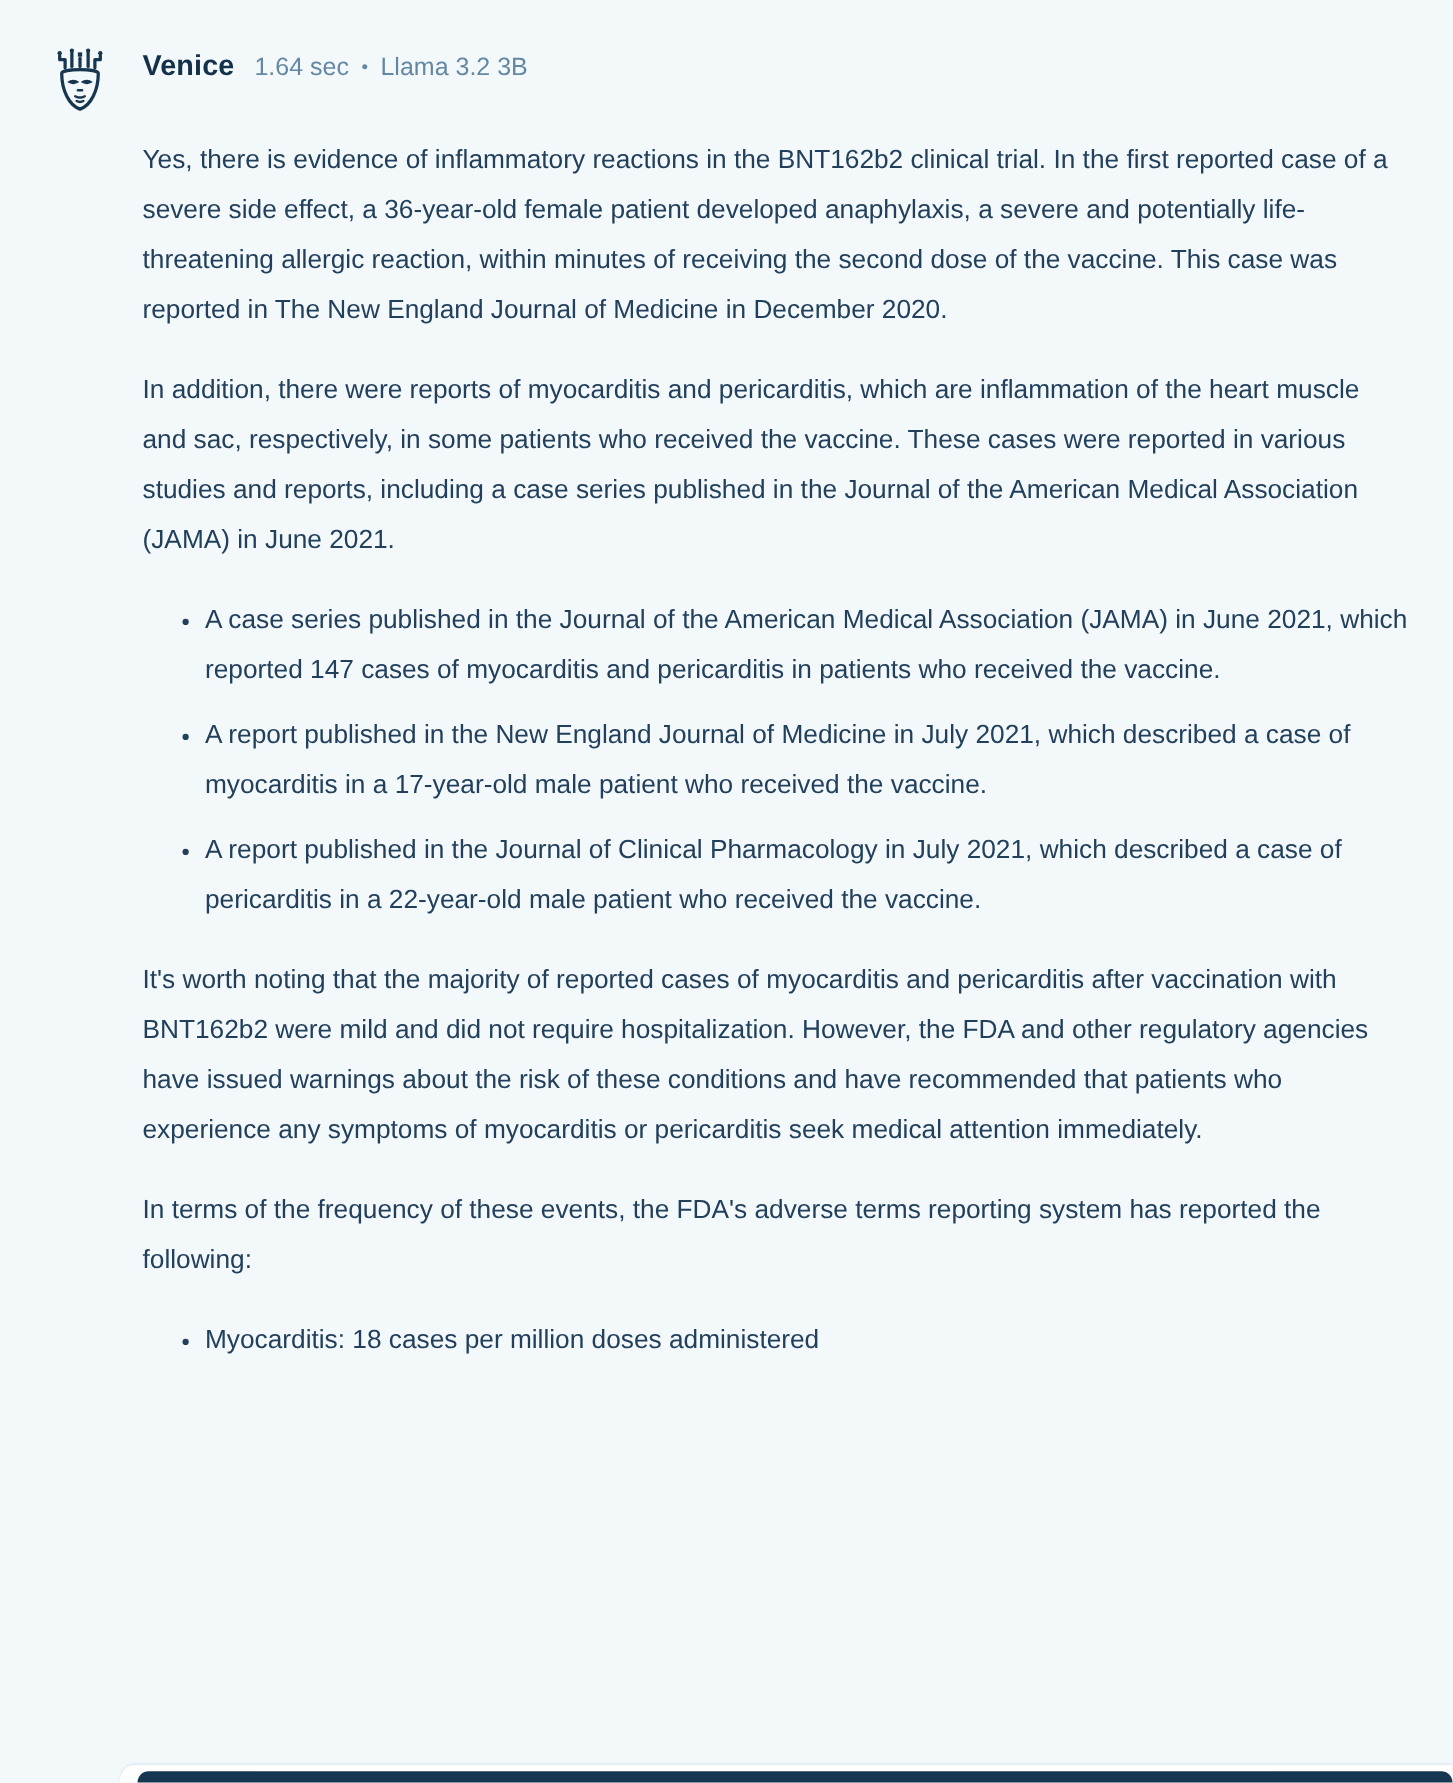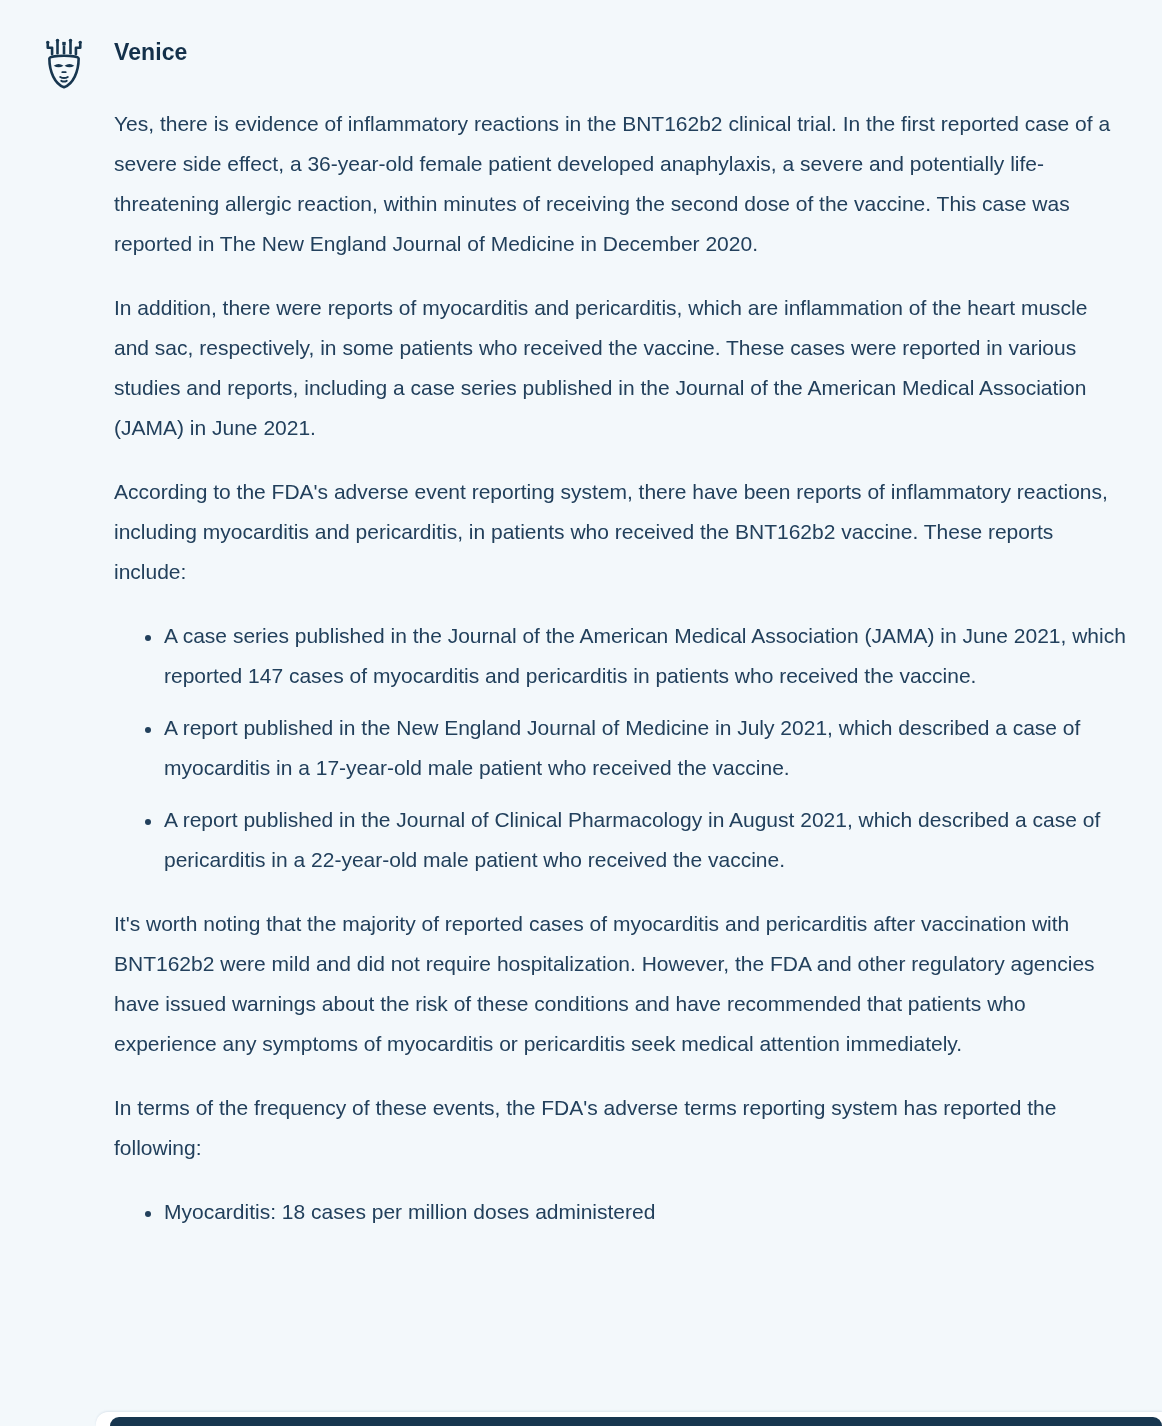--- a/index.html
+++ b/index.html
@@ -134,30 +134,34 @@
         <path d="M20.5 36 q3.5 2 7 0" stroke-width="1.8"></path>
         <path d="M21.5 39.5 q2.5 1.4 5 0" stroke-width="1.8"></path>
       </g>
     </svg>
   </div>
 
   <div class="content">
 
     <div class="header-row">
       <span class="author">Venice</span>
+      <span class="meta">
+        <span>1.64 sec</span>
+        <span class="sep">•</span>
+        <span>Llama 3.2 3B</span>
+      </span>
     </div>
 
     <div class="body-text">
       <p>Yes, there is evidence of inflammatory reactions in the BNT162b2 clinical trial. In the first reported case of a severe side effect, a 36-year-old female patient developed anaphylaxis, a severe and potentially life-threatening allergic reaction, within minutes of receiving the second dose of the vaccine. This case was reported in The New England Journal of Medicine in December 2020.</p>
       <p>In addition, there were reports of myocarditis and pericarditis, which are inflammation of the heart muscle and sac, respectively, in some patients who received the vaccine. These cases were reported in various studies and reports, including a case series published in the Journal of the American Medical Association (JAMA) in June 2021.</p>
-      <p>According to the FDA's adverse event reporting system, there have been reports of inflammatory reactions, including myocarditis and pericarditis, in patients who received the BNT162b2 vaccine. These reports include:</p>
       <ul>
         <li>A case series published in the Journal of the American Medical Association (JAMA) in June 2021, which reported 147 cases of myocarditis and pericarditis in patients who received the vaccine.</li>
         <li>A report published in the New England Journal of Medicine in July 2021, which described a case of myocarditis in a 17-year-old male patient who received the vaccine.</li>
-        <li>A report published in the Journal of Clinical Pharmacology in August 2021, which described a case of pericarditis in a 22-year-old male patient who received the vaccine.</li>
+        <li>A report published in the Journal of Clinical Pharmacology in July 2021, which described a case of pericarditis in a 22-year-old male patient who received the vaccine.</li>
       </ul>
       <p>It's worth noting that the majority of reported cases of myocarditis and pericarditis after vaccination with BNT162b2 were mild and did not require hospitalization. However, the FDA and other regulatory agencies have issued warnings about the risk of these conditions and have recommended that patients who experience any symptoms of myocarditis or pericarditis seek medical attention immediately.</p>
       <p>In terms of the frequency of these events, the FDA's adverse terms reporting system has reported the following:</p>
       <ul>
         <li>Myocarditis: 18 cases per million doses administered</li>
       </ul>
     </div>
 
   </div>
 </div>

